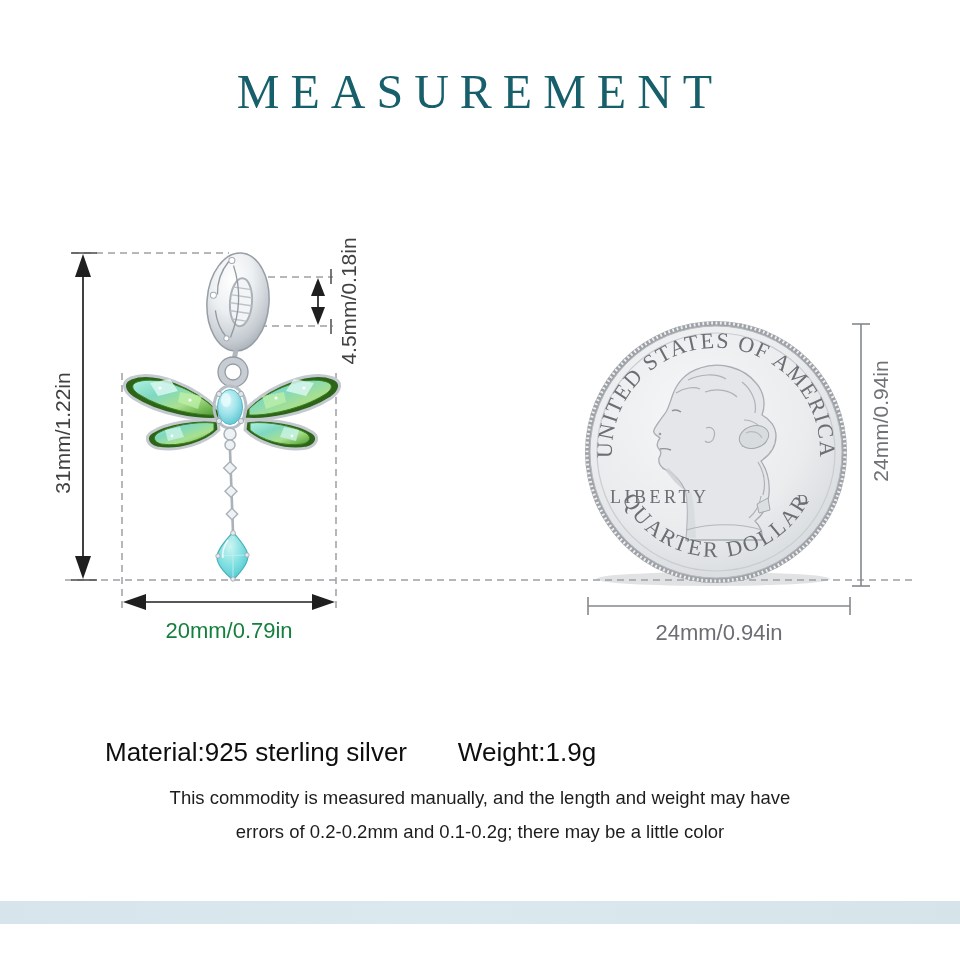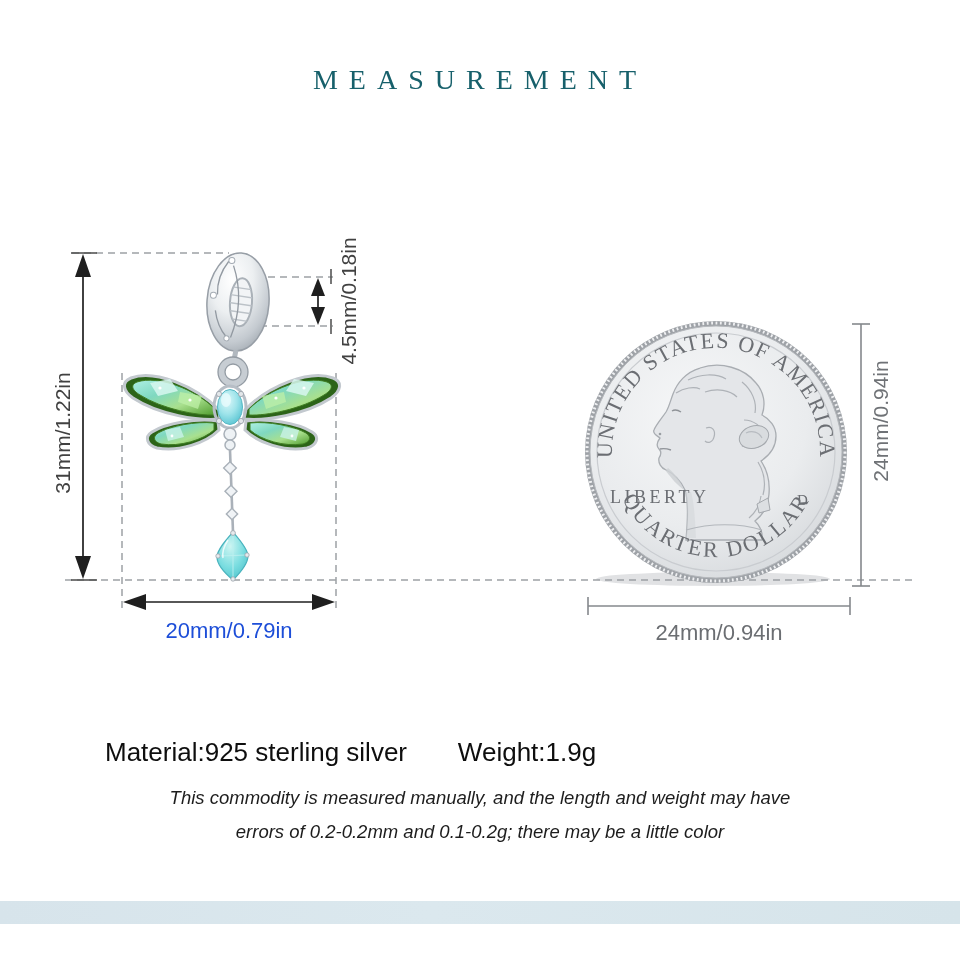--- a/index.html
+++ b/index.html
@@ -1,31 +1,31 @@
 <!DOCTYPE html>
 <html><head>
 <meta charset="utf-8">
 <style>
   html,body{margin:0;padding:0;background:#ffffff;}
   .page{position:relative;width:960px;height:960px;background:#ffffff;overflow:hidden;
         font-family:"Liberation Sans",sans-serif;}
   .title{position:absolute;left:0;top:64px;width:100%;margin:0;text-align:center;
-         font-family:"Liberation Serif",serif;font-weight:500;font-size:28px;
+         font-family:"Liberation Serif",serif;font-weight:500;font-size:48px;
          letter-spacing:11px;color:#17606b;}
   .diagram{position:absolute;left:0;top:0;}
   .mlabel{position:absolute;white-space:nowrap;font-size:21px;color:#414141;
           transform:translate(-50%,-50%);}
   .mlabel.rot{transform:translate(-50%,-50%) rotate(-90deg);}
   .mlabel.coin{color:#6f7276;}
-  .mlabel.big{font-size:22px;color:#1d4ed8;}
+  .mlabel.big{font-size:22px;color:#15803d;}
   .mlabel.coinbig{font-size:22px;color:#6b6e72;}
   .spec{position:absolute;top:737px;transform:translateX(-50%);white-space:nowrap;
         font-size:26px;color:#0e0e0e;}
   .disc{position:absolute;left:0;width:100%;text-align:center;font-size:18.5px;
-        color:#1d1d1d;font-style:italic;}
+        color:#1d1d1d;}
   .footer-band{position:absolute;left:0;top:901px;width:100%;height:23px;
         background:linear-gradient(90deg,#d7e4eb 0%,#dbe8ee 45%,#d6e4ea 100%);}
 </style>
 </head>
 <body>
 
 <div class="page">
 
   <h1 class="title">MEASUREMENT</h1>
 

